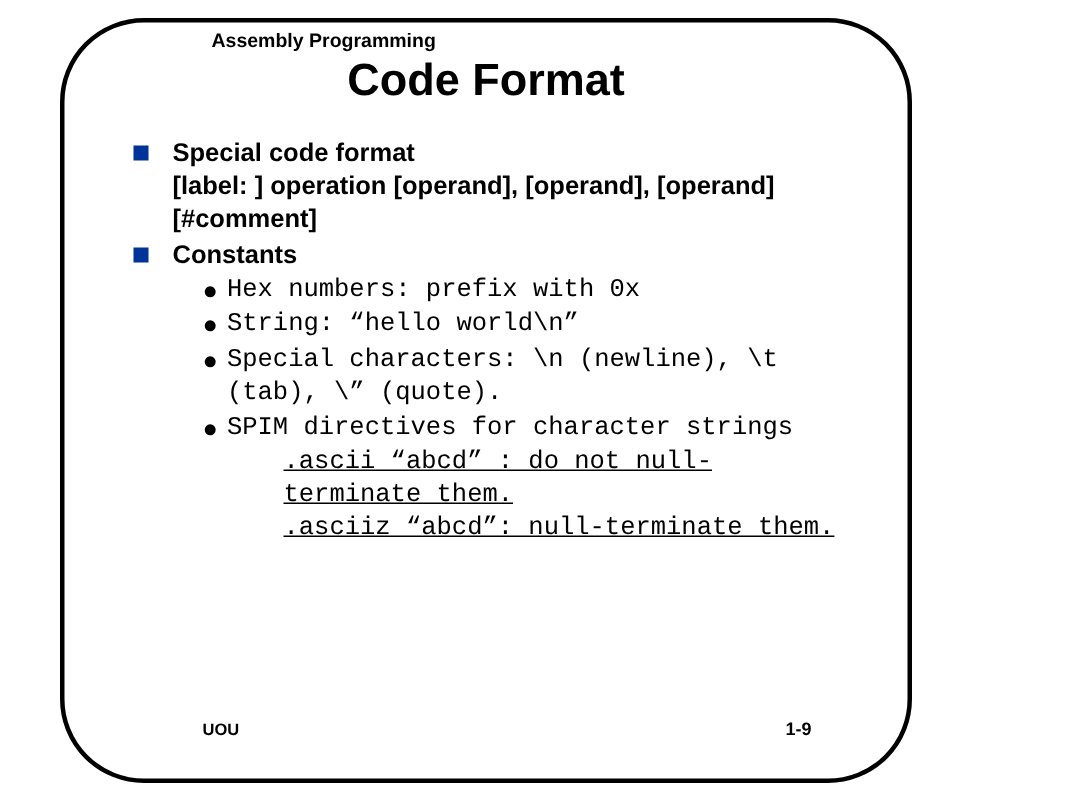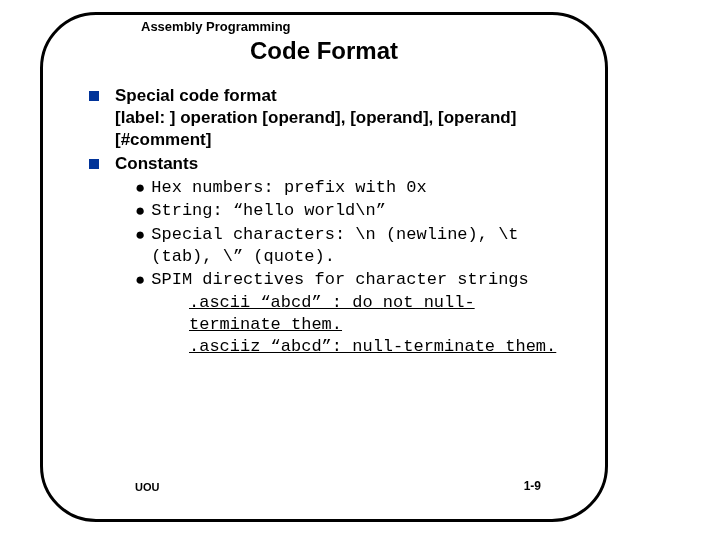--- a/index.html
+++ b/index.html
@@ -24,21 +24,21 @@
     position: absolute;
     left: 90px;
     top: 4px;
     background: #fff;
     padding: 0 8px;
     font-size: 13px;
     font-weight: bold;
   }
   .title {
     text-align: center;
-    font-size: 24px;
+    font-size: 30px;
     font-weight: bold;
     margin-top: 22px;
   }
   .content {
     padding: 20px 40px 0 46px;
   }
   .bullet-row {
     display: flex;
     align-items: flex-start;
     margin-bottom: 2px;

